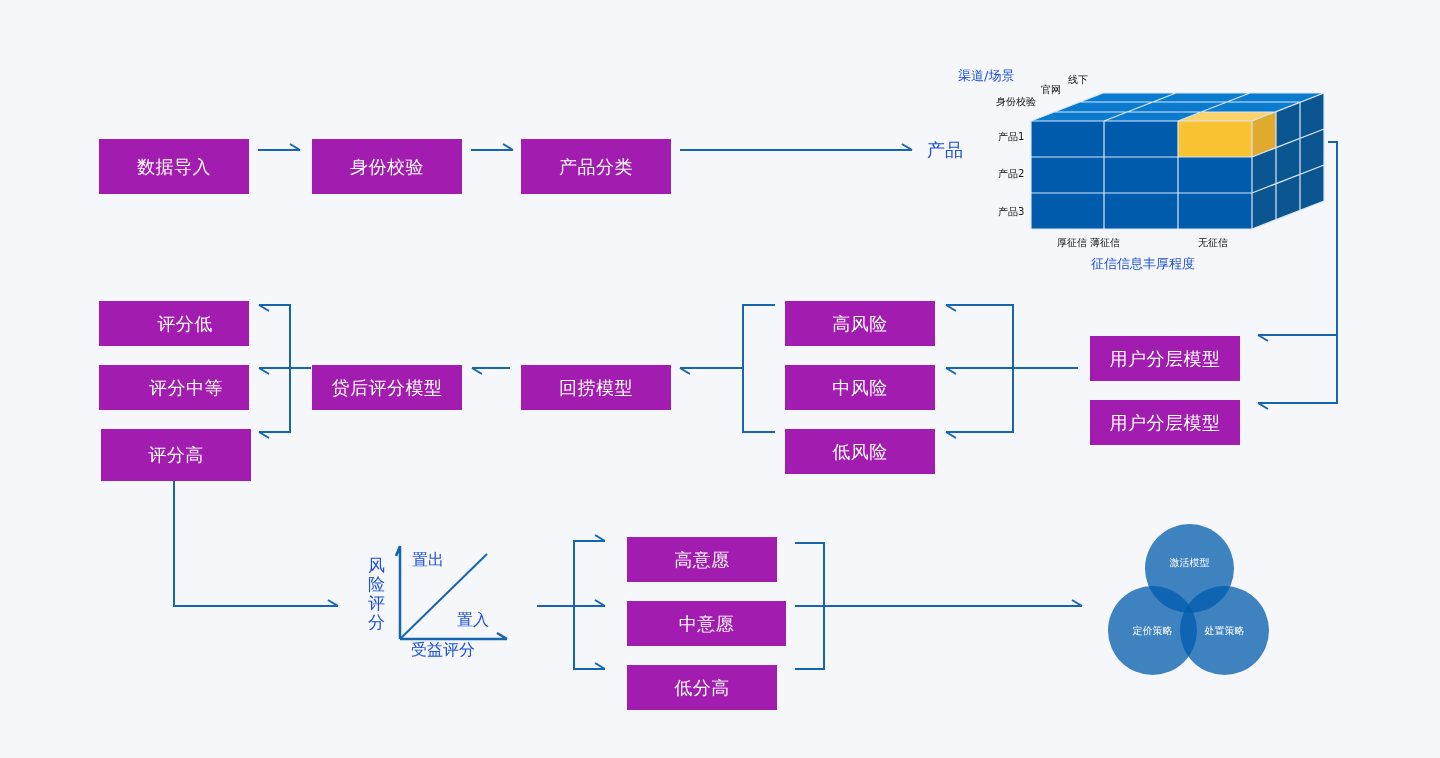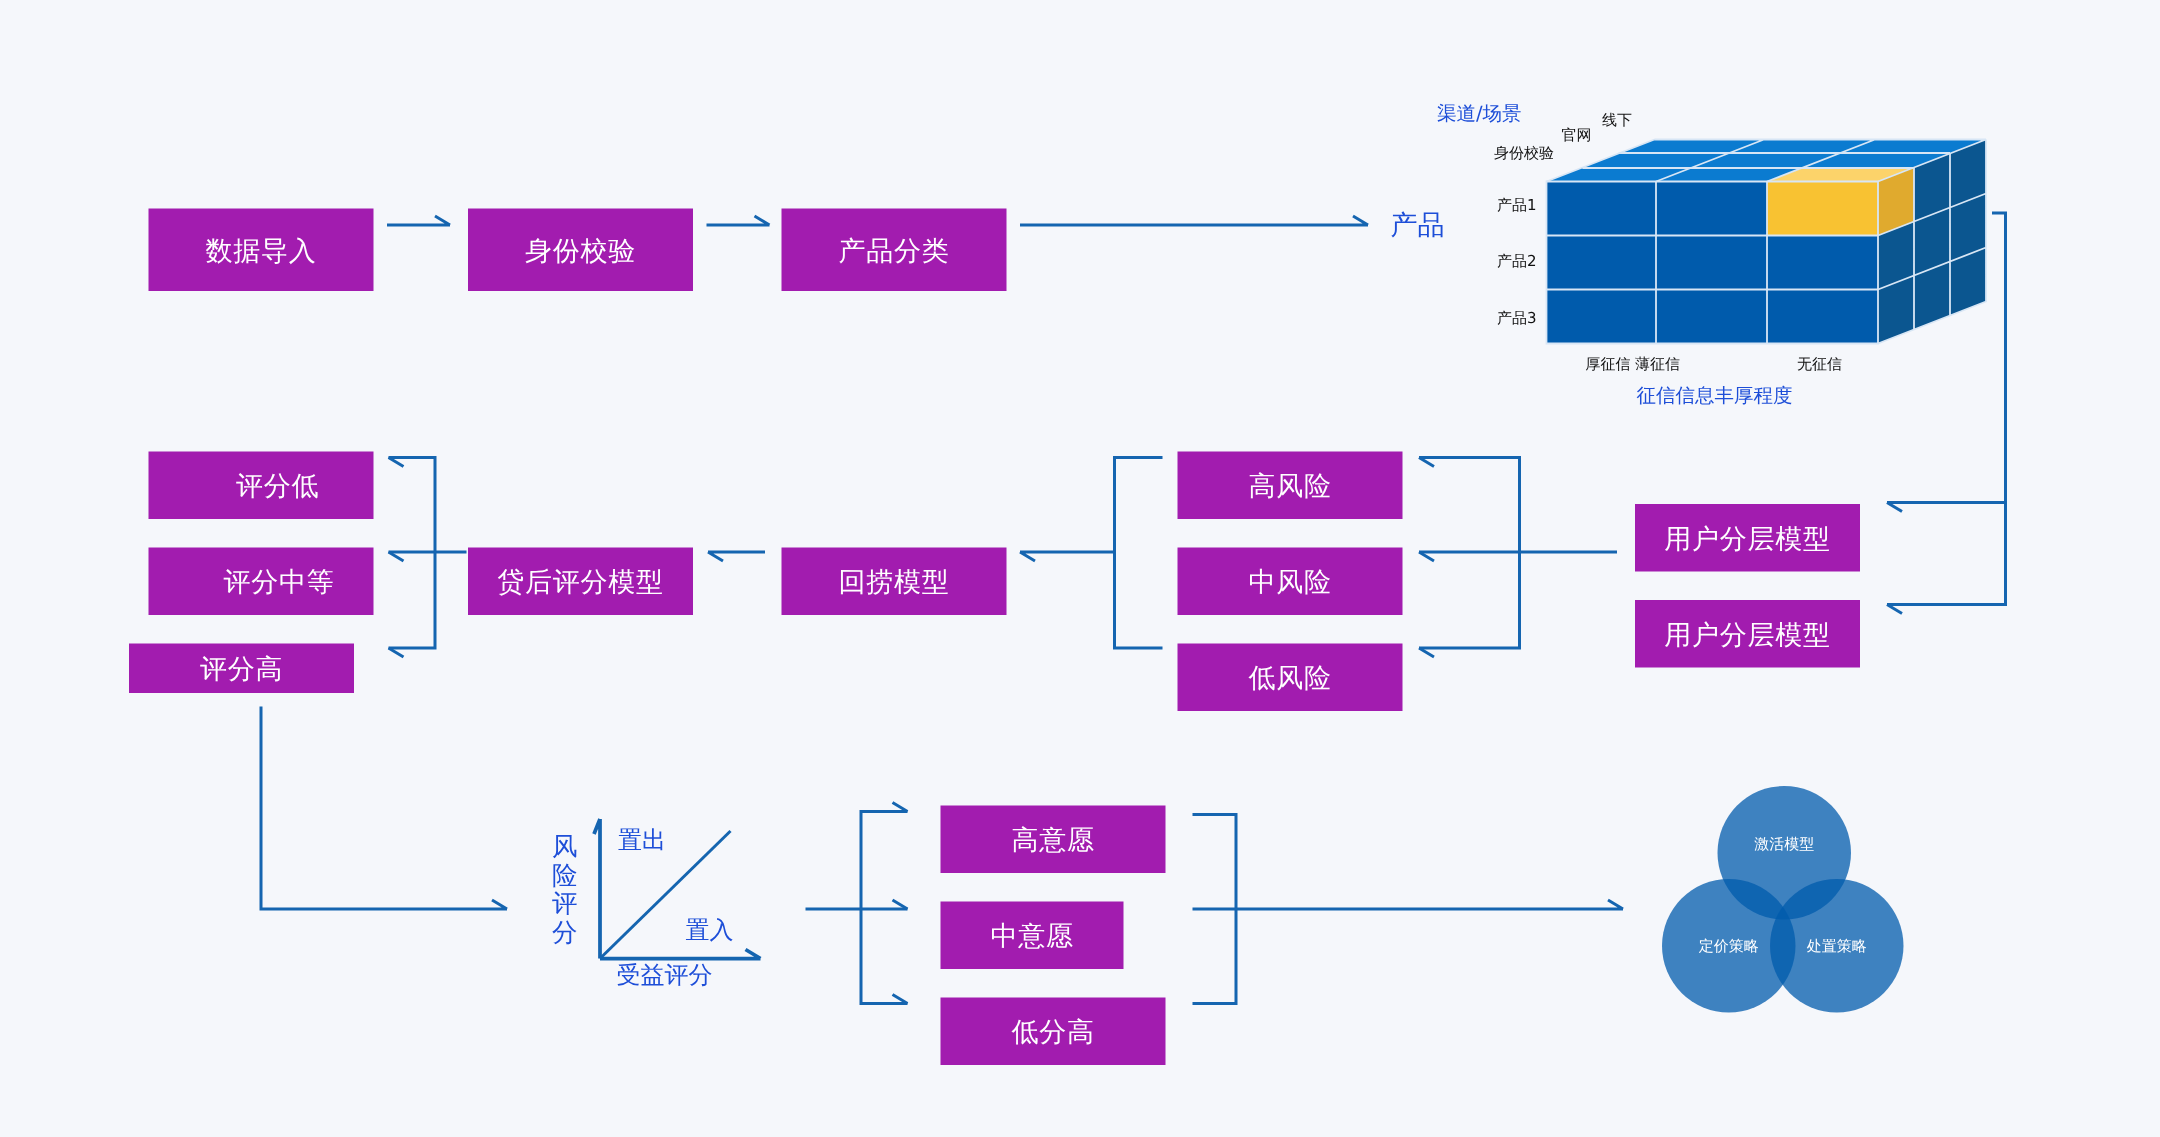--- a/index.html
+++ b/index.html
@@ -88,36 +88,36 @@
 <div class="lbl small" style="left:998px;top:130px;">产品1</div>
 <div class="lbl small" style="left:998px;top:167px;">产品2</div>
 <div class="lbl small" style="left:998px;top:205px;">产品3</div>
 <div class="lbl small" style="left:1057px;top:236px;">厚征信</div>
 <div class="lbl small" style="left:1090px;top:236px;text-align:center;">薄征信</div>
 <div class="lbl small" style="left:1198px;top:236px;">无征信</div>
 <div class="lbl blue" style="left:1091px;top:255px;font-size:13px;text-align:center;">征信信息丰厚程度</div>
 
 <div class="box" style="left:99px;top:282px;width:150px;height:45px;padding-left:22px;">评分低</div>
 <div class="box" style="left:99px;top:346px;width:150px;height:45px;padding-left:24px;">评分中等</div>
-<div class="box" style="left:86px;top:410px;width:150px;height:33px;">评分高</div>
+<div class="box" style="left:101px;top:410px;width:150px;height:52px;">评分高</div>
 <div class="box" style="left:312px;top:346px;width:150px;height:45px;">贷后评分模型</div>
 <div class="box" style="left:521px;top:346px;width:150px;height:45px;">回捞模型</div>
 <div class="box" style="left:785px;top:282px;width:150px;height:45px;">高风险</div>
 <div class="box" style="left:785px;top:346px;width:150px;height:45px;">中风险</div>
 <div class="box" style="left:785px;top:410px;width:150px;height:45px;">低风险</div>
 <div class="box" style="left:1090px;top:317px;width:150px;height:45px;">用户分层模型</div>
 <div class="box" style="left:1090px;top:381px;width:150px;height:45px;">用户分层模型</div>
 
 <div class="lbl blue" style="left:368px;top:556px;font-size:17px;line-height:19px;width:18px;white-space:normal;">风险评分</div>
 <div class="lbl blue" style="left:411px;top:640px;font-size:16px;">受益评分</div>
 <div class="lbl blue" style="left:412px;top:550px;font-size:16px;">置出</div>
 <div class="lbl blue" style="left:457px;top:610px;font-size:16px;">置入</div>
 
 <div class="box" style="left:627px;top:518px;width:150px;height:45px;">高意愿</div>
-<div class="box" style="left:627px;top:582px;width:122px;height:45px;">中意愿</div>
+<div class="box" style="left:627px;top:582px;width:159px;height:45px;">中意愿</div>
 <div class="box" style="left:627px;top:646px;width:150px;height:45px;">低分高</div>
 
 <div class="venn" style="left:1145px;top:524px;width:89px;height:89px;align-items:flex-start;padding-top:32px;box-sizing:border-box;">
     <span>激活模型</span>
   </div>
 <div class="venn" style="left:1108px;top:586px;width:89px;height:89px;">
     <span>定价策略</span>
   </div>
 <div class="venn" style="left:1180px;top:586px;width:89px;height:89px;">
     <span>处置策略</span>

